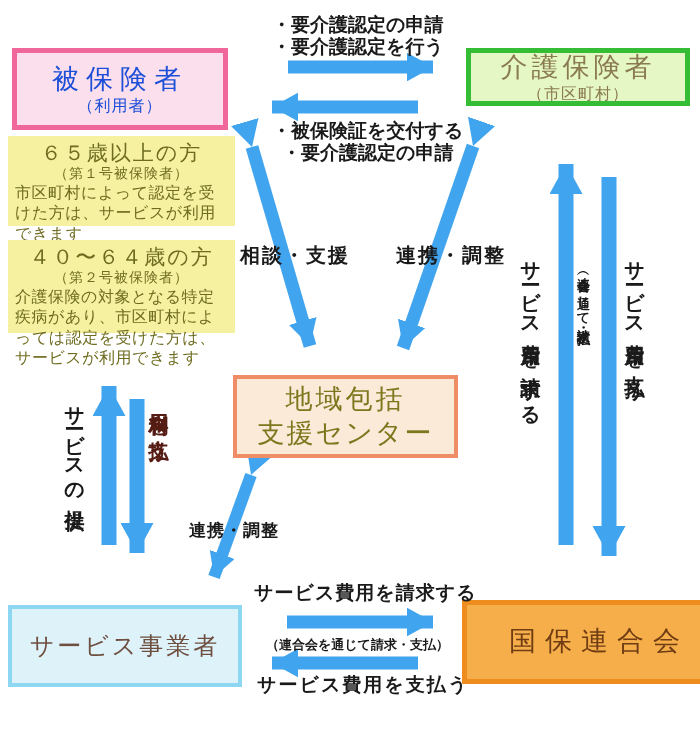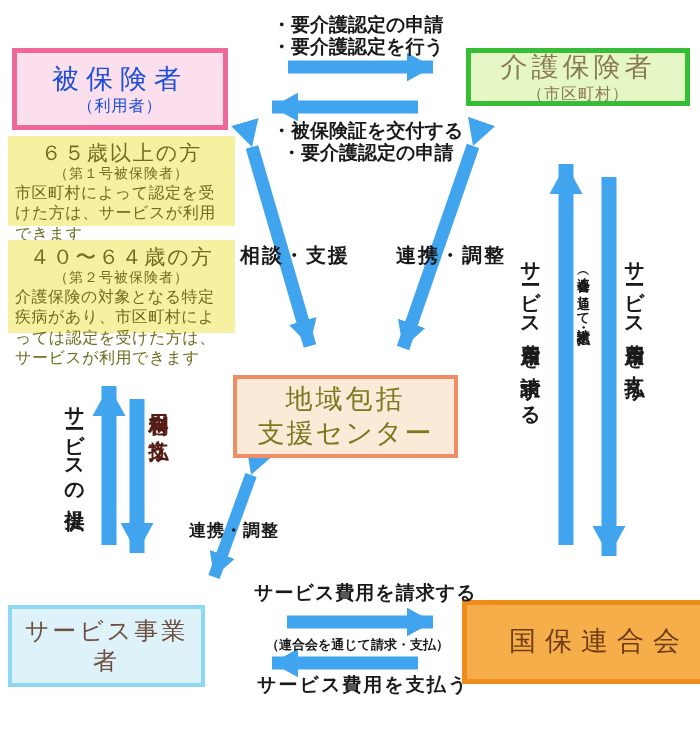--- a/index.html
+++ b/index.html
@@ -7,21 +7,21 @@
     position:relative;width:700px;height:730px;background:#ffffff;overflow:hidden;
     font-family:"Liberation Sans","DejaVu Sans",sans-serif;
   }
   .abs{position:absolute;}
   
   .ebox{display:flex;flex-direction:column;align-items:center;justify-content:center;
         box-sizing:border-box;text-align:center;}
   .box-insured{left:12px;top:48px;width:216px;height:82px;background:#fbdfec;border:5px solid #f0679b;color:#1d4ed8;}
   .box-insurer{left:466px;top:48px;width:224px;height:58px;background:#e4f7c4;border:5px solid #35bd35;color:#8a7a50;}
   .box-center{left:233px;top:375px;width:225px;height:83px;background:#fcead9;border:4px solid #ee8d66;color:#7b781e;}
-  .box-provider{left:8px;top:605px;width:197px;height:82px;background:#def2fa;border:4px solid #8ed7f2;color:#6e4e3e;}
+  .box-provider{left:8px;top:605px;width:234px;height:82px;background:#def2fa;border:4px solid #8ed7f2;color:#6e4e3e;}
   .box-kokuho{left:462px;top:600px;width:274px;height:84px;background:#f5ae49;border:5px solid #ee8d1e;color:#6f3c14;}
   .ebox .l1{font-size:27px;letter-spacing:7px;line-height:1.25;}
   .ebox .l2{font-size:16px;letter-spacing:1px;line-height:1.2;}
   .box-insurer .l1{letter-spacing:4px;}
   .box-provider .l1{font-size:24px;letter-spacing:3px;}
   .box-kokuho .l1{font-size:27px;letter-spacing:9px;}
   
   .ibox{box-sizing:border-box;background:#f6f1a1;color:#6e6c20;padding:5px 7px 4px 7px;}
   .ibox .t{font-size:21px;text-align:center;letter-spacing:2px;line-height:1.15;}
   .ibox .s{font-size:14px;text-align:center;letter-spacing:1px;line-height:1.2;}

